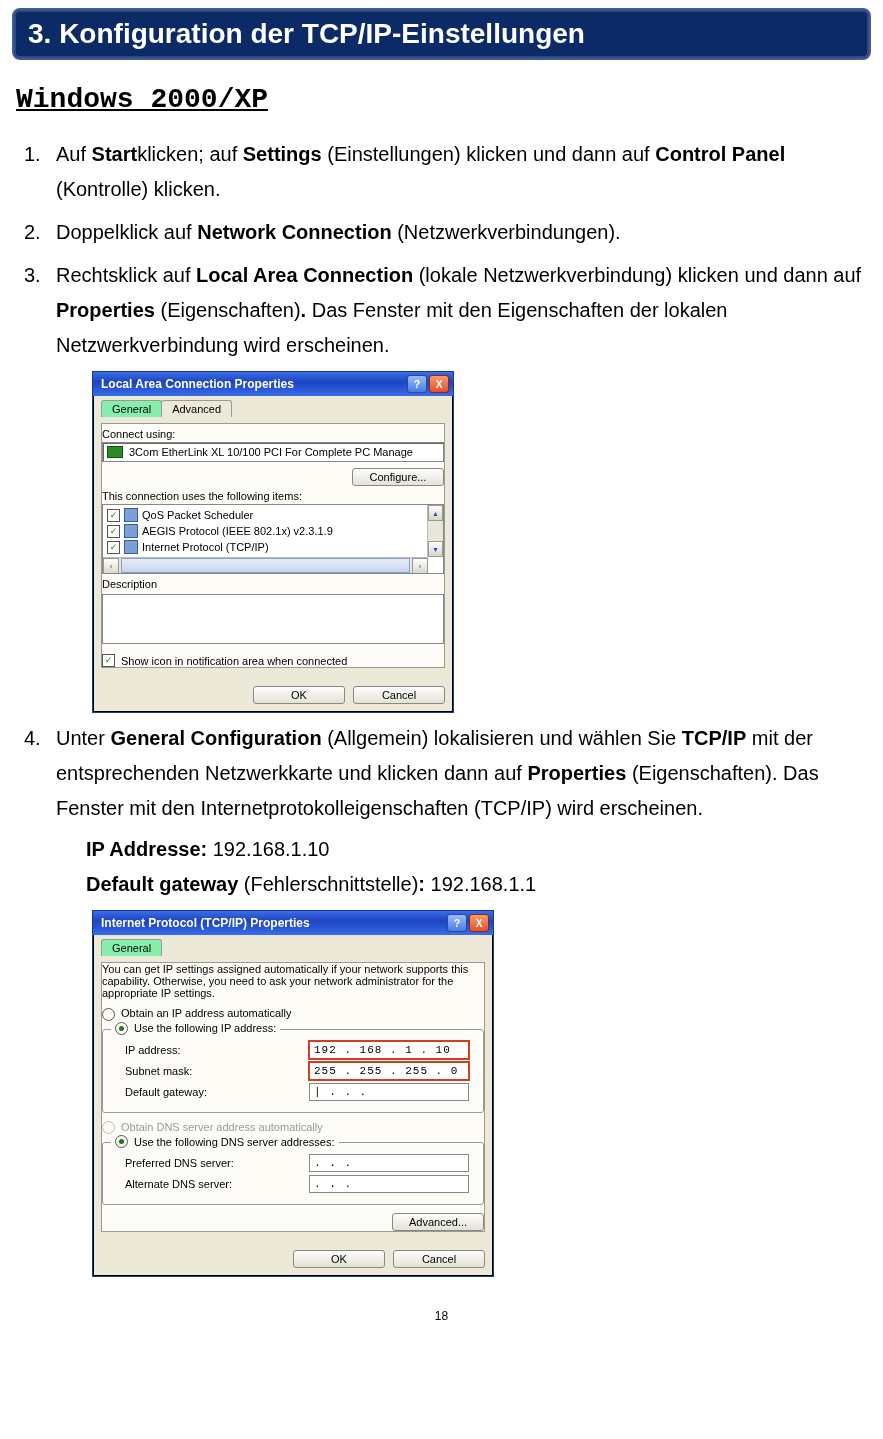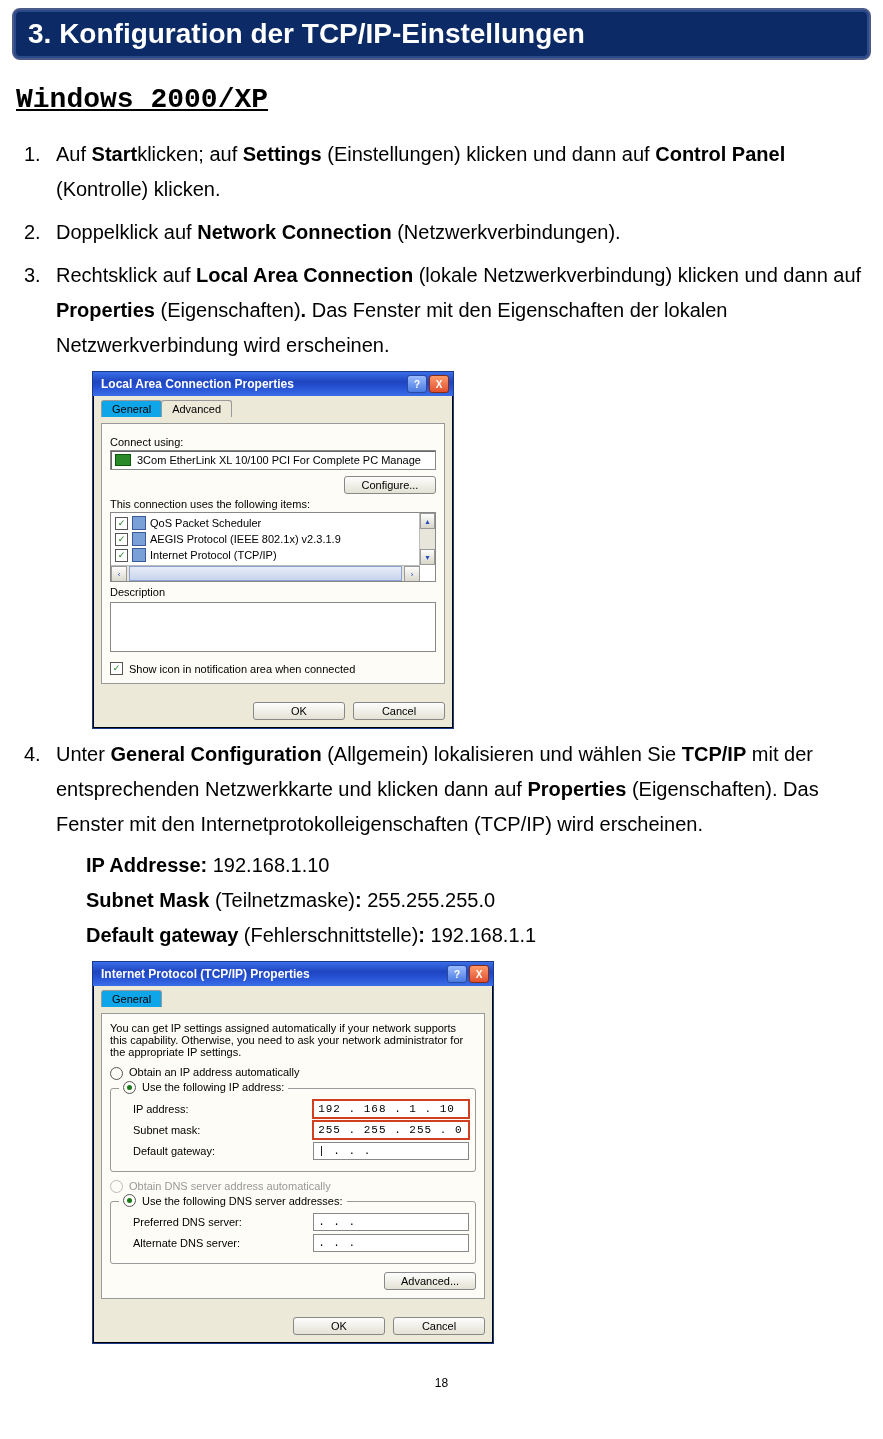--- a/index.html
+++ b/index.html
@@ -90,25 +90,24 @@
   .dlg-body { padding: 4px 8px 10px 8px; }
   .tabs { display:flex; gap:0; margin-bottom:6px; }
   .tab {
     padding: 2px 10px;
     background:#ece9d8;
     border:1px solid #999;
     border-bottom:none;
     border-radius:3px 3px 0 0;
     margin-right:-1px;
   }
-  .tab.active { background:#0ea5e9; position:relative; z-index:2; }
+  .tab.active { background:#86efac; position:relative; z-index:2; }
   .tabpanel {
     border:1px solid #999;
     background:#fdfcf7;
-    padding:8px;
   }
   .row-label { margin: 4px 0 2px 0; }
   .sunken {
     border:1px solid #888;
     background:#fff;
     padding:3px 4px;
     box-shadow: inset 1px 1px 0 #666;
     display:flex; align-items:center; gap:6px;
   }
   .nic-icon {
@@ -289,23 +288,20 @@
   <ol class="steps" start="4">
     <li>
       <span class="step-no">4.</span>
       <span>Unter </span><span class="bold">General Configuration</span><span> (Allgemein) lokalisieren und wählen Sie </span><span class="bold">TCP/IP</span><span> mit der entsprechenden Netzwerkkarte und klicken dann auf </span><span class="bold">Properties</span><span> (Eigenschaften). Das Fenster mit den Internetprotokolleigenschaften (TCP/IP) wird erscheinen.</span>
 
       <div class="nested" style="margin-top:6px;">
         <div>
           <span class="bold">IP Addresse: </span><span>192.168.1.10</span>
         </div>
         <div>
-          <span class="bold">Subnet Mask</span><span> (Teilnetzmaske)</span><span class="bold">: </span><span>255.255.255.0</span>
-        </div>
-        <div>
           <span class="bold">Default gateway</span><span> (Fehlerschnittstelle)</span><span class="bold">: </span><span>192.168.1.1</span>
         </div>
       </div>
     </li>
   </ol>
 
   <div class="figure">
     <div class="dlg dlg2">
       <div class="titlebar">
         <span>Internet Protocol (TCP/IP) Properties</span>

